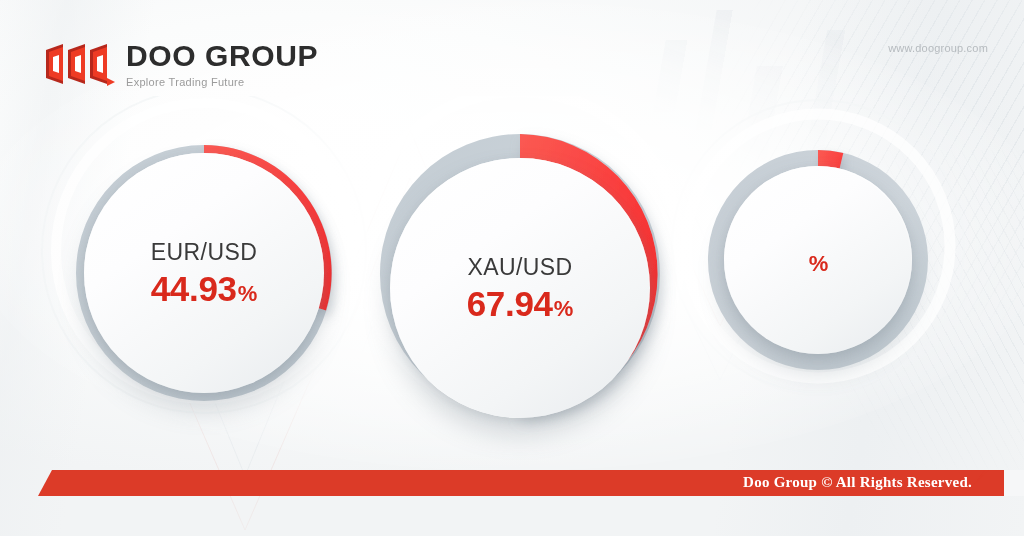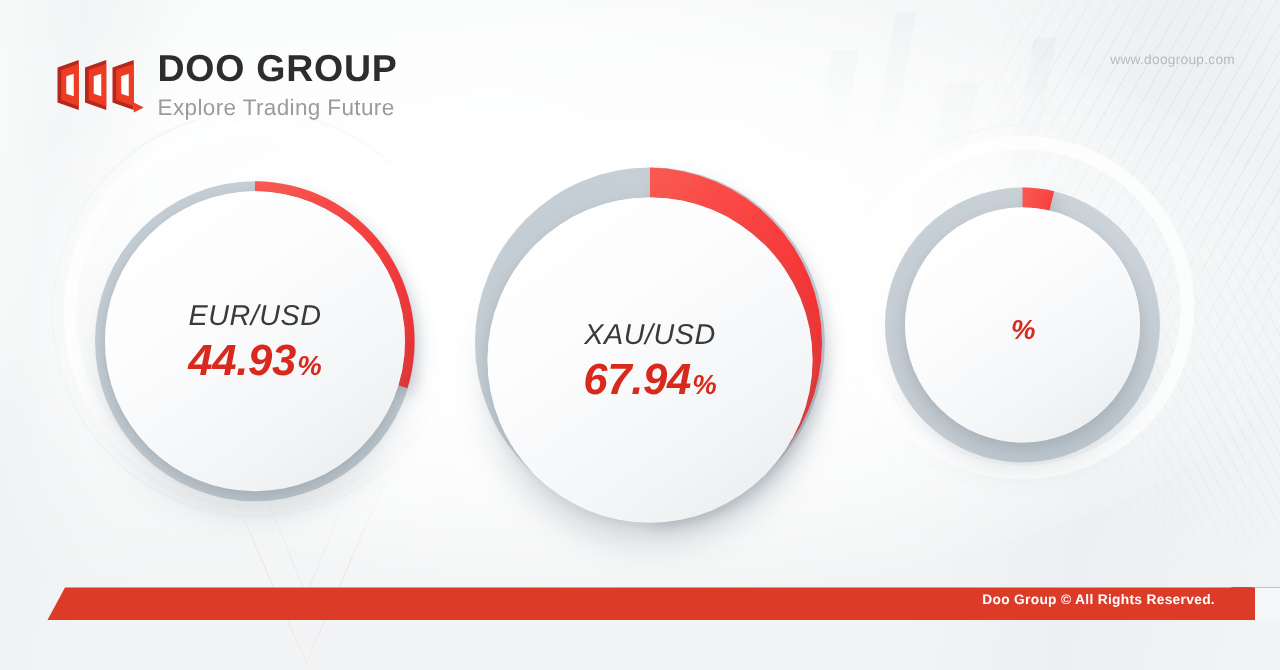--- a/index.html
+++ b/index.html
@@ -74,29 +74,29 @@
 
   
   .logo-wrap{position:absolute;left:44px;top:40px;display:flex;align-items:center;gap:10px;}
   .logo-mark{width:72px;height:46px;display:block;}
   .logo-text{display:flex;flex-direction:column;justify-content:center;}
   .logo-title{
     font-size:30px;font-weight:bold;color:#2d2d2d;letter-spacing:.6px;
     line-height:1.05;white-space:nowrap;
   }
   .logo-sub{
-    font-size:18px;color:#9b9b9b;letter-spacing:.3px;margin-top:4px;white-space:nowrap;
+    font-size:11px;color:#9b9b9b;letter-spacing:.3px;margin-top:4px;white-space:nowrap;
   }
   .site-url{
     position:absolute;right:36px;top:42px;
     font-size:11px;color:#b6bbbf;letter-spacing:.2px;
   }
 
   
-  .charts{position:absolute;left:0;top:118px;width:848px;height:320px;font-style:italic;}
+  .charts{position:absolute;left:0;top:118px;width:848px;height:320px;}
   .chart{position:absolute;top:0;}
   .chart svg{display:block;overflow:visible;}
 
   .inner-disc{
     position:absolute;border-radius:50%;
     background:linear-gradient(145deg,#ffffff 6%, #fdfdfe 34%, #f3f5f6 72%, #e8ebee 100%);
     box-shadow:
       0 16px 26px rgba(120,132,143,.30),
       0 3px 8px rgba(120,132,143,.18),
       inset 0 1px 2px rgba(255,255,255,.95);
@@ -113,21 +113,21 @@
   .pct-num{font-size:35px;letter-spacing:-.3px;}
   .pct-sign{font-size:22px;font-weight:bold;margin-left:1px;}
 
   
   .footer-bar{
     position:absolute;left:0;top:466px;width:1024px;height:34px;
   }
   .footer-bar svg{display:block;}
   .footer-text{
     position:absolute;right:52px;top:474px;
-    font-size:11px;font-weight:bold;color:#ffffff;letter-spacing:.25px;
+    font-size:15px;font-weight:bold;color:#ffffff;letter-spacing:.25px;font-family:Liberation Serif, serif;
   }
 </style>
 </head>
 <body>
 
 <div id="stage">
 
   <div class="bg-base"></div>
   <div class="bg-vert-sheen"></div>
   <div class="bg-bars"></div>

